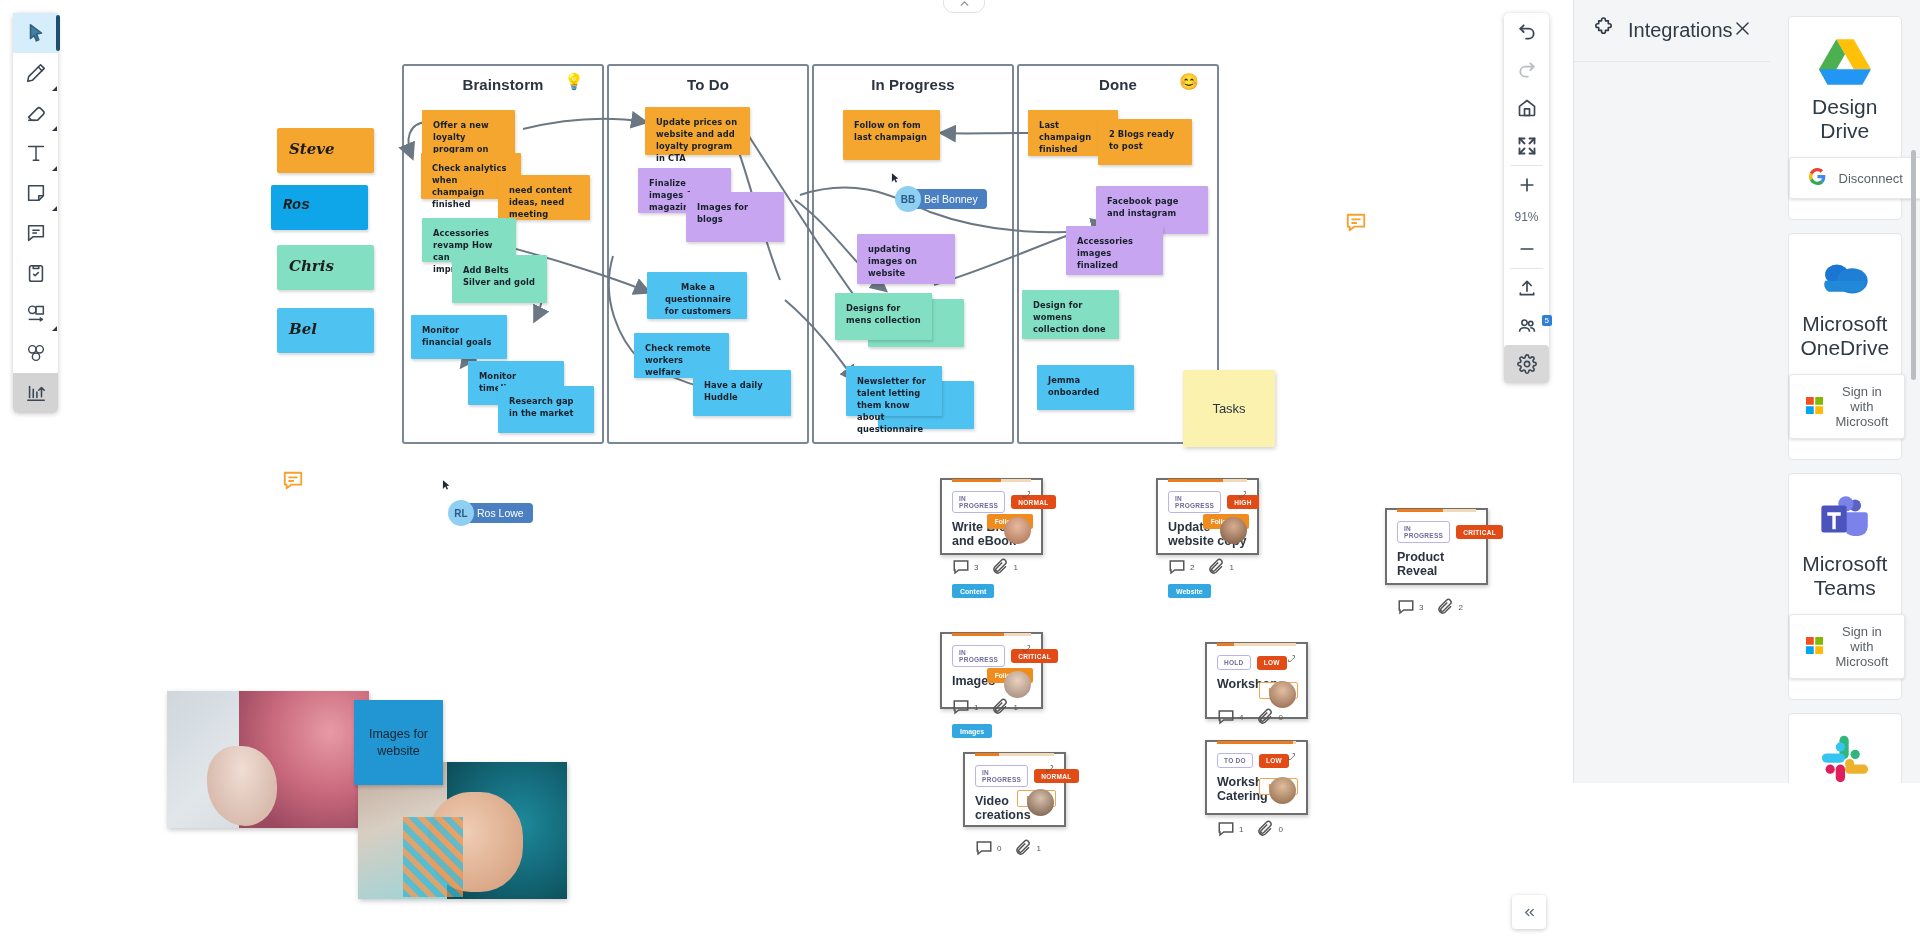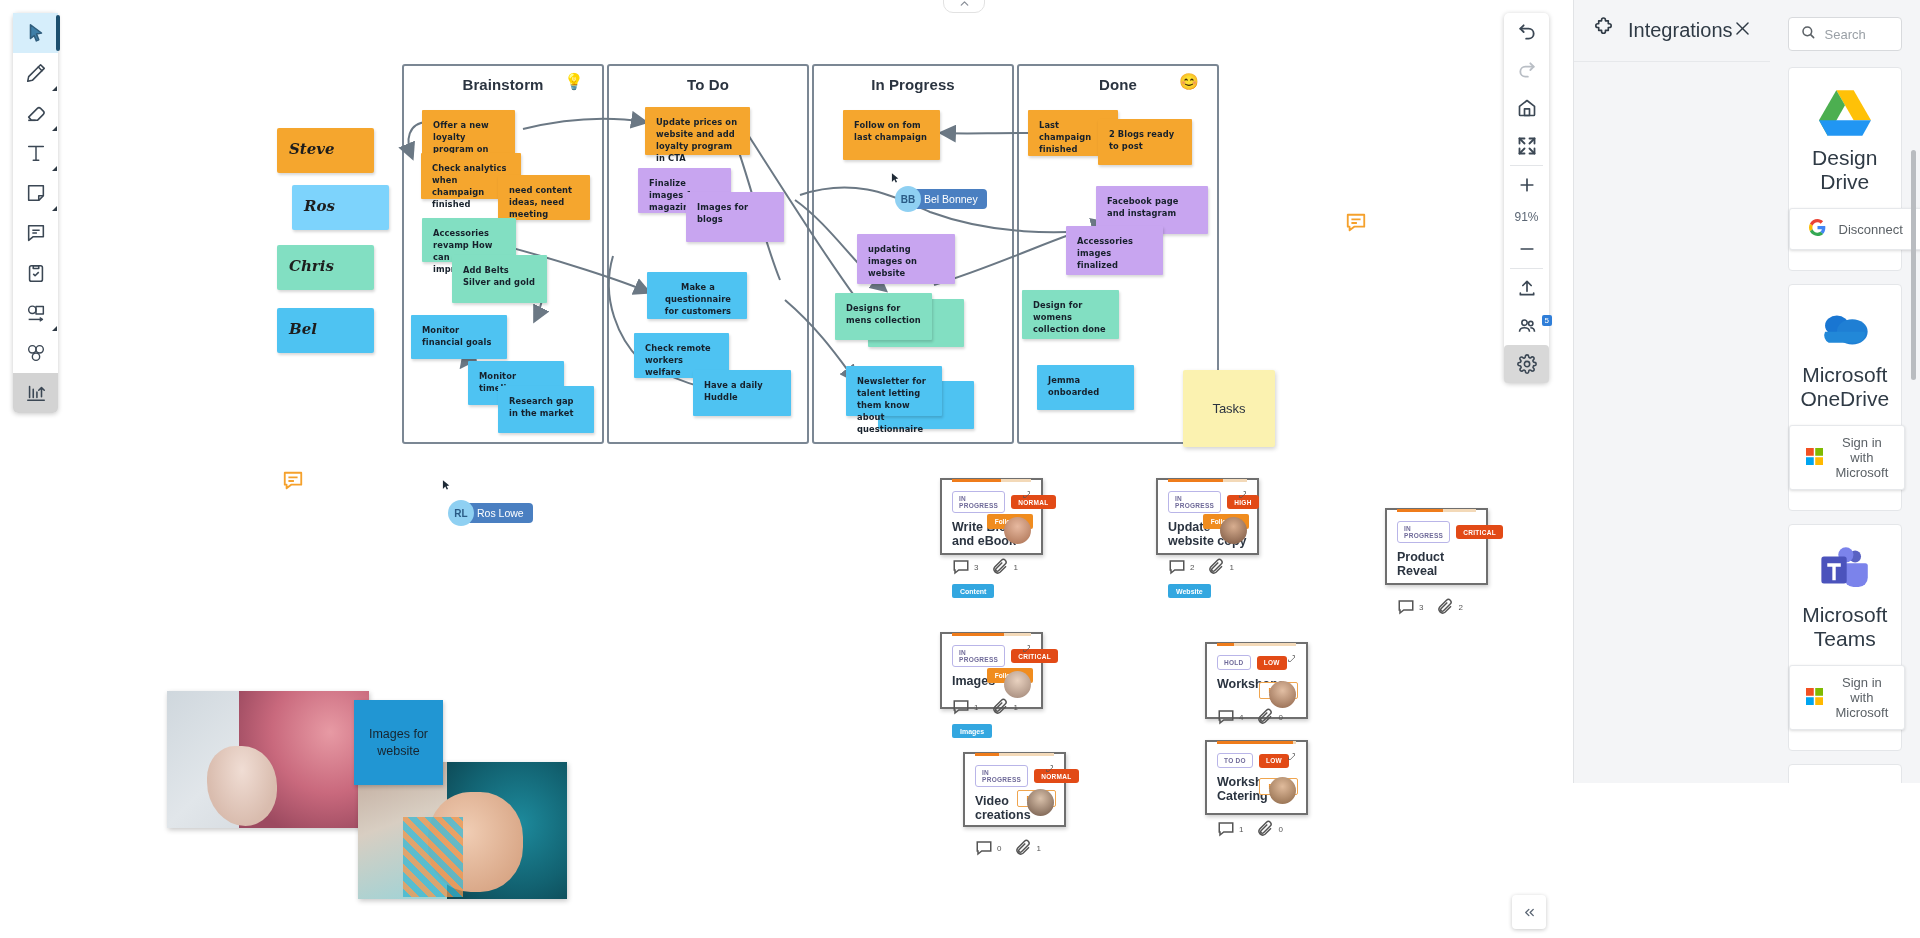--- a/index.html
+++ b/index.html
@@ -291,21 +291,21 @@
             <path d="M5 5v12M9 8v9M13 11v6"></path>
             <path d="M18 16V6m0 0l-3 3m3-3l3 3"></path>
             <path d="M3 20h18"></path>
           </svg>
       </div>
     </div>
 
     <div class="namecard" style="left:277px;top:128px;background:#f5a62e;">
       <span>Steve</span>
     </div>
-    <div class="namecard" style="left:292px;top:185px;background:#7dd3fc;">
+    <div class="namecard" style="left:271px;top:185px;background:#0ea5e9;font-family:Liberation Mono, monospace;">
       <span>Ros</span>
     </div>
     <div class="namecard" style="left:277px;top:245px;background:#82dfc2;">
       <span>Chris</span>
     </div>
     <div class="namecard" style="left:277px;top:308px;background:#4ec3f2;">
       <span>Bel</span>
     </div>
 
     <div id="board">
@@ -762,29 +762,20 @@
       </span>
       <span class="ptitle">Integrations</span>
       <span>
         <svg viewBox="0 0 24 24" width="19" height="19" fill="none" stroke="#2f3a45" stroke-width="1.8" stroke-linecap="round">
             <path d="M5 5l14 14M19 5L5 19"></path>
           </svg>
       </span>
     </div>
 
     <div id="panel-body">
-      <div class="searchbox">
-        <span>
-          <svg viewBox="0 0 24 24" width="16" height="16" fill="none" stroke="#5b6166" stroke-width="2.3" stroke-linecap="round">
-              <circle cx="11" cy="11" r="6.5"></circle>
-              <path d="M16 16l4.5 4.5"></path>
-            </svg>
-        </span>
-        <input type="text" placeholder="Search" style="">
-      </div>
 
       <div class="int-card" style="margin-top:16px;">
         <div class="int-logo">
           <svg viewBox="0 0 87 76" width="52" height="46">
             <path d="M29 0 L58 0 L87 50 L58 50 Z" fill="#ffc107"></path>
             <path d="M29 0 L0 50 L14.5 76 L43.5 25 Z" fill="#4caf50"></path>
             <path d="M0 50 L14.5 76 L72.5 76 L87 50 Z" fill="#2196f3"></path>
           </svg>
         </div>
         <div class="int-name">Design Drive</div>

